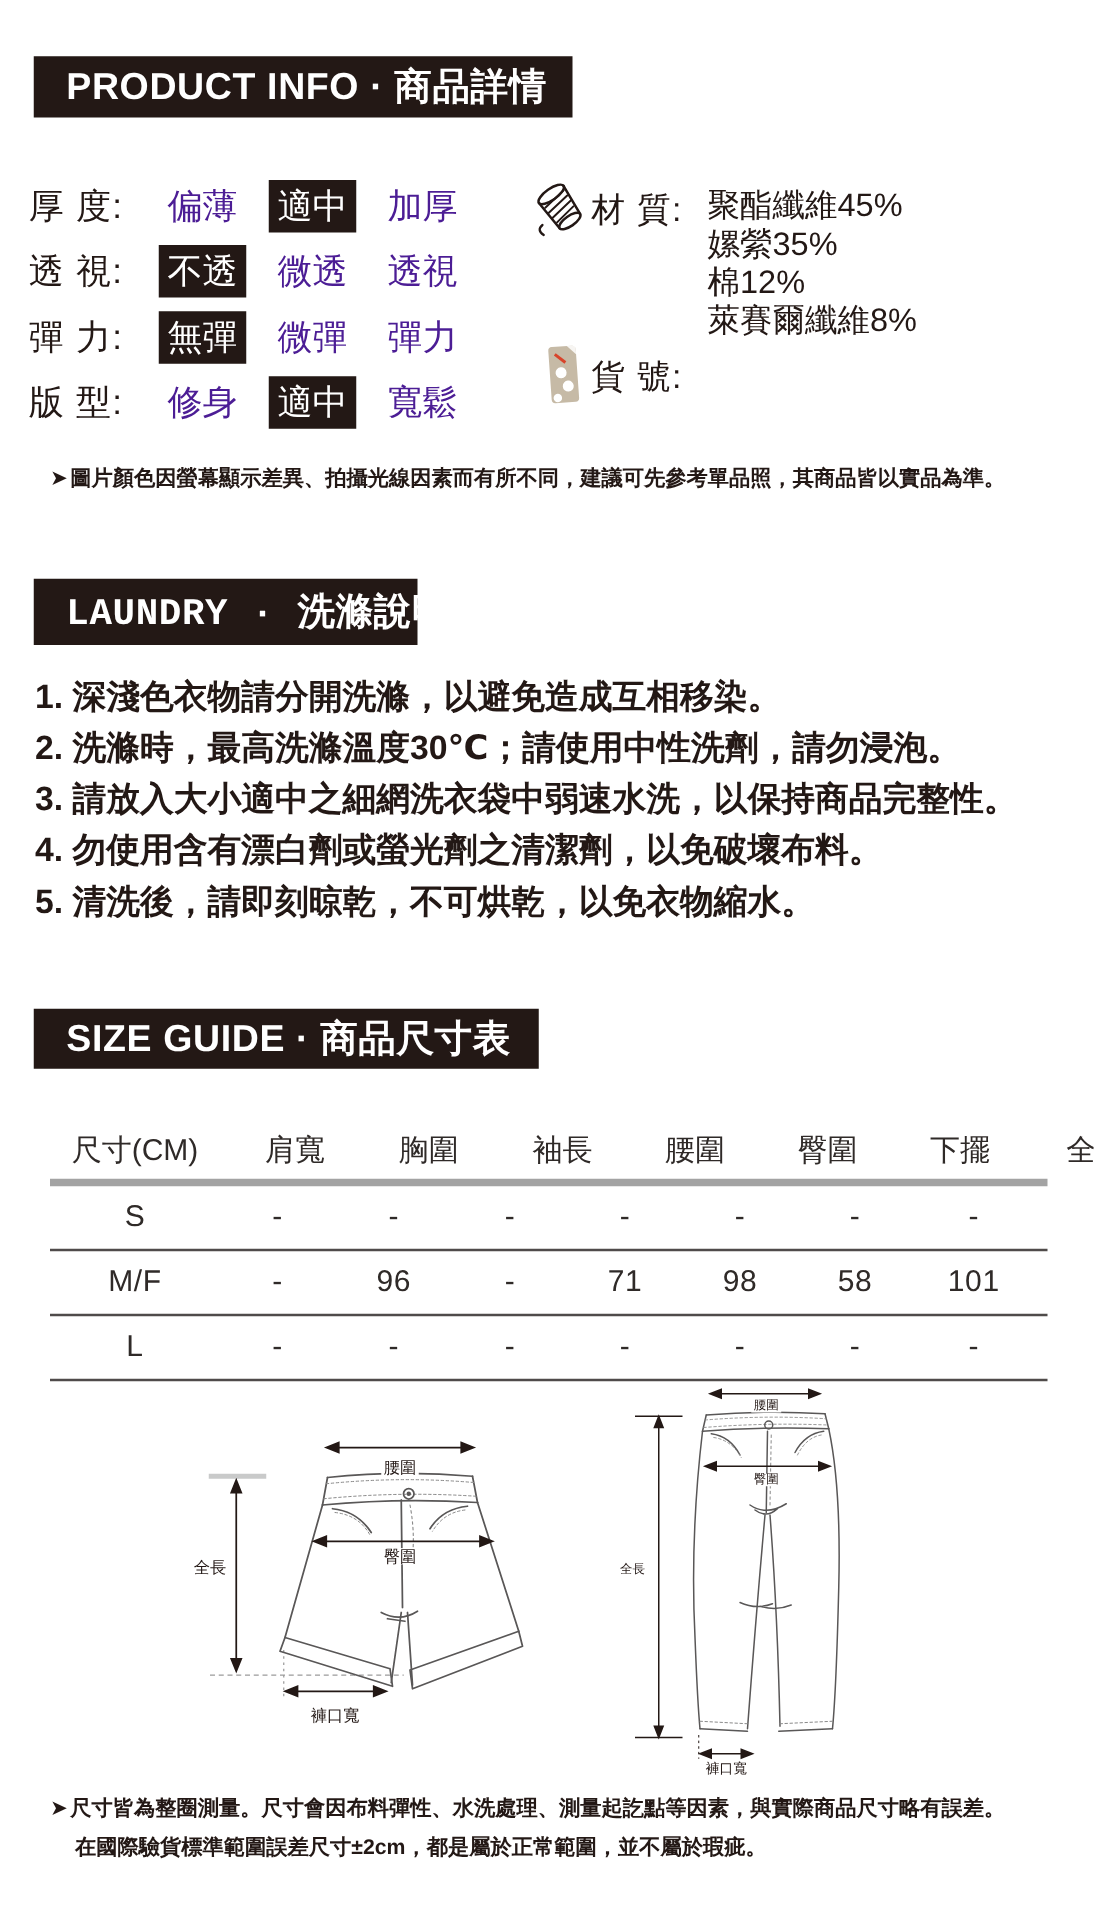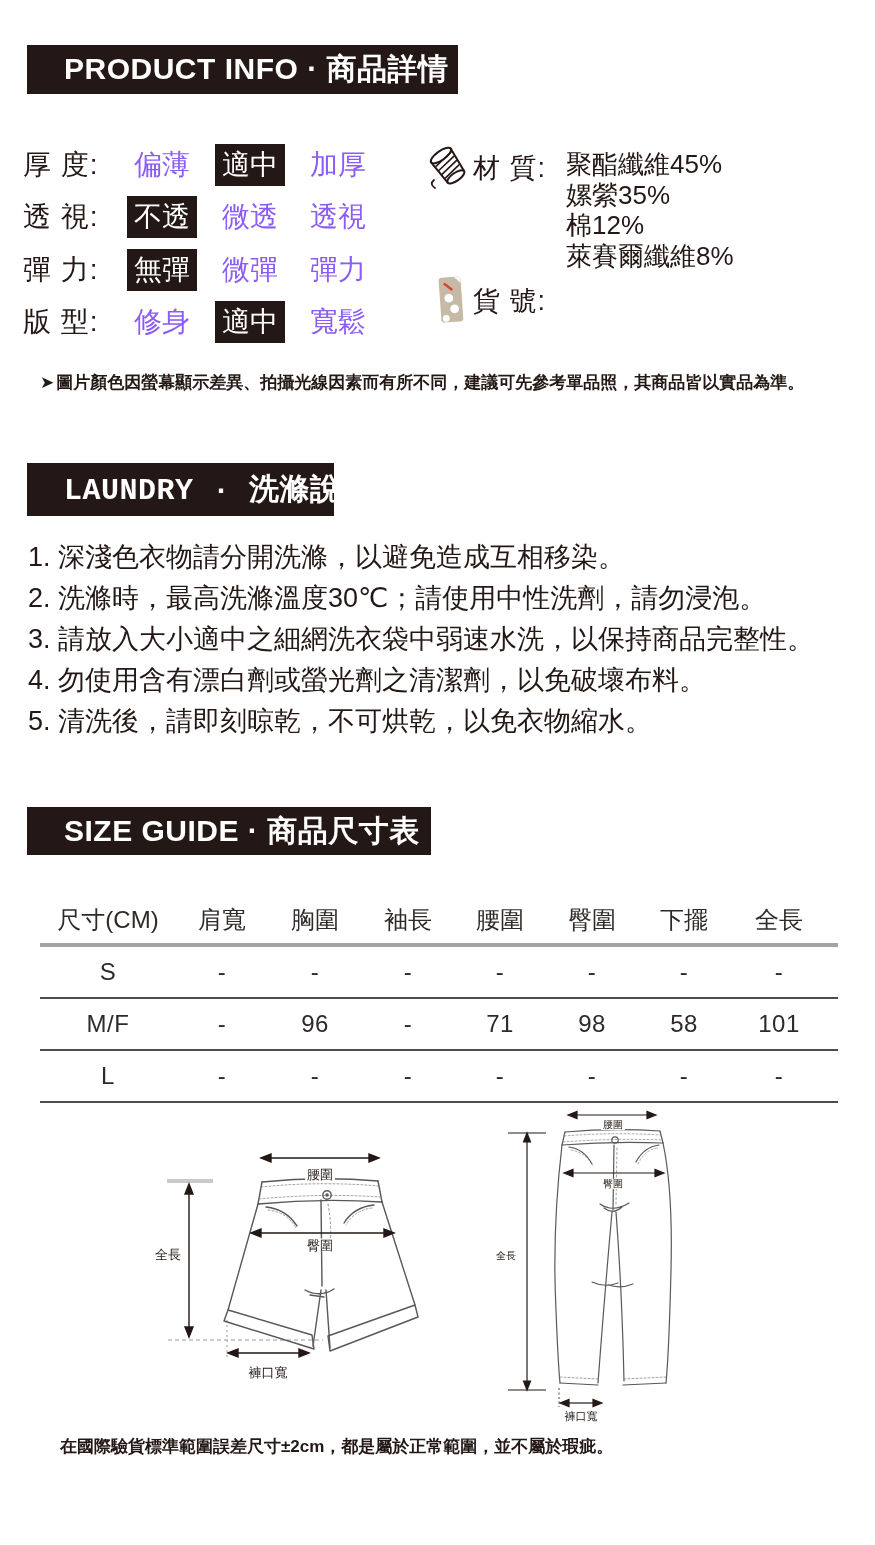--- a/index.html
+++ b/index.html
@@ -1,48 +1,48 @@
 <!DOCTYPE html>
 <html><head>
 <meta charset="utf-8">
 <style>
   html,body{margin:0;padding:0;background:#fff;}
   .page{position:relative;width:875px;height:1545px;background:#ffffff;
         font-family:"Liberation Sans","DejaVu Sans",sans-serif;color:#231815;overflow:hidden;}
 
   
   .hdr{position:absolute;background:#231815;color:#ffffff;font-weight:bold;font-size:30px;
-       display:flex;align-items:center;padding-left:37px;box-sizing:border-box;letter-spacing:.5px;white-space:nowrap;}
+       display:flex;align-items:center;padding-left:26px;box-sizing:border-box;letter-spacing:.5px;white-space:nowrap;}
   #h-product{left:27px;top:45px;width:431px;height:49px;}
   #h-laundry{left:27px;top:463px;width:307px;height:53px;font-family:Liberation Mono, monospace;}
   #h-size{left:27px;top:807px;width:404px;height:48px;}
 
   
   .attr-row{position:absolute;left:23px;display:flex;align-items:center;height:36px;font-size:28px;}
   .attr-label{width:95px;font-weight:400;letter-spacing:1px;}
   .opt{width:88px;display:flex;justify-content:center;}
-  .chip{padding:2px 7px;font-weight:500;color:#8b5cf6;white-space:nowrap;}
+  .chip{padding:2px 7px;font-weight:500;color:#4c1d95;white-space:nowrap;}
   .chip.sel{background:#231815;color:#ffffff;}
 
   
   .abs{position:absolute;}
   .mat-label,.itemno-label{font-size:27px;font-weight:500;letter-spacing:1px;white-space:nowrap;}
   .mat-lines{font-size:26px;line-height:30.7px;font-weight:500;white-space:nowrap;}
   .itemno-value{font-size:29px;font-weight:600;letter-spacing:.5px;white-space:nowrap;}
 
   .note{position:absolute;font-size:17px;font-weight:700;white-space:nowrap;color:#231815;}
   .note .arr{margin-right:2px;}
 
-  .laundry-list{position:absolute;left:28px;top:537px;font-size:27px;line-height:41px;font-weight:400;white-space:nowrap;}
+  .laundry-list{position:absolute;left:28px;top:537px;font-size:27px;line-height:41px;font-weight:700;white-space:nowrap;}
 
   
   .size-table{position:absolute;left:40px;top:897px;width:798px;}
   .trow{display:grid;grid-template-columns:136px 92px 94px 92px 92px 92px 92px 98px;
         align-items:center;text-align:center;font-weight:500;color:#2f2a28;}
-  .trow.head{height:46px;border-bottom:4px solid #a3a3a3;font-size:24px;}
+  .trow.head{height:46px;border-bottom:6px solid #a3a3a3;font-size:24px;gap:14px;}
   .trow.data{height:50px;border-bottom:2px solid #4f4b4a;font-size:24px;letter-spacing:.5px;}
 
   
   .dlabel{position:absolute;transform:translate(-50%,-50%);background:#fff;padding:0 2px;
           font-weight:500;color:#231815;white-space:nowrap;line-height:1;}
 
   svg{display:block;}
 </style>
 </head>
 <body>
@@ -271,16 +271,17 @@
   <div class="dlabel" style="left:320px;top:1245px;font-size:13px;">臀圍</div>
   <div class="dlabel" style="left:168px;top:1254px;font-size:13px;">全長</div>
   <div class="dlabel" style="left:268px;top:1372px;font-size:13px;">褲口寬</div>
 
   <div class="dlabel" style="left:613px;top:1125px;font-size:10px;">腰圍</div>
   <div class="dlabel" style="left:613px;top:1184px;font-size:10px;">臀圍</div>
   <div class="dlabel" style="left:506px;top:1256px;font-size:10px;">全長</div>
   <div class="dlabel" style="left:581px;top:1416px;font-size:11px;">褲口寬</div>
 
   <div class="note" style="left:40px;top:1431px;line-height:31px;">
+    <div><span class="arr">➤</span><span>尺寸皆為整圈測量。尺寸會因布料彈性、水洗處理、測量起訖點等因素，與實際商品尺寸略有誤差。</span></div>
     <div style="padding-left:20px;">在國際驗貨標準範圍誤差尺寸±2cm，都是屬於正常範圍，並不屬於瑕疵。</div>
   </div>
 
 </div>
 
 </body></html>

